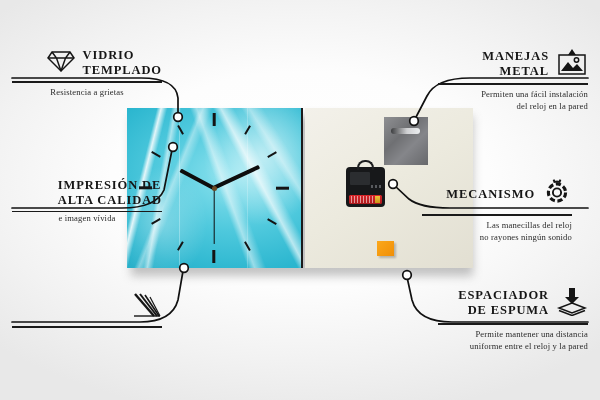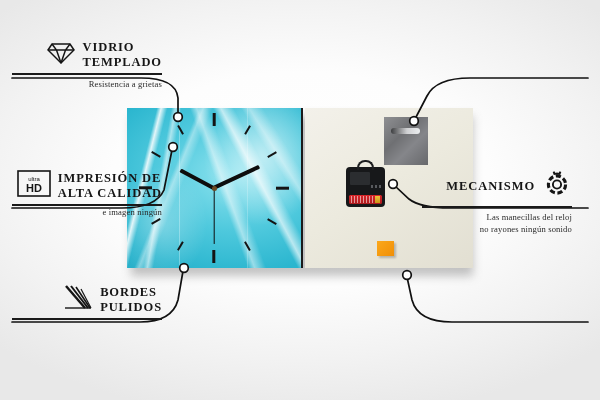--- a/index.html
+++ b/index.html
@@ -9,21 +9,21 @@
     background:
       radial-gradient(ellipse 70% 60% at 50% 45%, #ffffff 0%, #fdfdfd 45%, #f2f2f2 75%, #e8e8e8 100%);
     position:relative;
   }
   #stage { position:absolute; inset:0; }
 
   
   .wires { position:absolute; inset:0; width:600px; height:400px; pointer-events:none; }
 
   
-  .feat { position:absolute; }
+  .feat { position:absolute;margin-top:8px; }
   .feat .head { display:flex; align-items:center; gap:7px; }
   .feat.left .head { justify-content:flex-end; flex-direction:row; }
   .feat .ttl {
     font-family:"Liberation Serif", serif;
     font-weight:700;
     font-size:12.5px;
     letter-spacing:0.9px;
     color:#161616;
     line-height:1.18;
     text-transform:uppercase;
@@ -33,21 +33,21 @@
   .feat .rule { height:1.6px; background:#1a1a1a; margin-top:3px; }
   .feat .sub {
     font-family:"Liberation Serif", serif;
     font-size:8.6px;
     color:#2a2a2a;
     line-height:1.42;
     margin-top:3px;
     letter-spacing:0.15px;
   }
   .feat.right .sub { text-align:right; }
-  .feat.left .sub { text-align:right; }
+  .feat.left .sub { text-align:center; }
   .ico { flex:0 0 auto; display:block; }
 
   
   #panelWrap { position:absolute; left:127px; top:108px; width:346px; height:164px; }
   .shadow {
     position:absolute; left:4px; top:8px; width:342px; height:160px;
     background:rgba(60,60,60,0.30);
     filter:blur(5px);
   }
   #front {
@@ -202,68 +202,94 @@
         <div class="ttl">VIDRIO</div>
         <div class="ttl">TEMPLADO</div>
       </div>
     </div>
     <div class="rule" style="width:150px;"></div>
     <div class="sub">Resistencia a grietas</div>
   </div>
 
   <div class="feat left" style="left:12px; top:170px; width:150px;">
     <div class="head">
-      <span class="ico">
-        <svg width="34" height="27" viewBox="0 0 34 27">
-          <rect x="1" y="1" width="32" height="25" fill="none" stroke="#151515" stroke-width="1.6"></rect>
-          <text x="17" y="11" text-anchor="middle" font-family="Liberation Sans, sans-serif" font-size="6" fill="#151515">ultra</text>
-          <text x="17" y="22" text-anchor="middle" font-family="Liberation Sans, sans-serif" font-size="11" font-weight="bold" fill="#151515">HD</text>
-        </svg>
-      </span>
       <div>
         <div class="ttl">IMPRESIÓN DE</div>
         <div class="ttl">ALTA CALIDAD</div>
       </div>
     </div>
     <div class="rule" style="width:150px;"></div>
-    <div class="sub" style="margin-top:0;">e imagen ningún</div>
+    <div class="sub" style="margin-top:0;">e imagen vívida</div>
   </div>
 
   <div class="feat left" style="left:12px; top:284px; width:150px;">
     <div class="head">
       <span class="ico">
         <svg width="30" height="27" viewBox="0 0 30 27" stroke="#151515" fill="none">
           <path d="M3 2 L22 24" stroke-width="2.4"></path>
           <path d="M8 2 L25 24" stroke-width="2"></path>
           <path d="M13 3 L27 24" stroke-width="1.6"></path>
           <path d="M18 5 L28 24" stroke-width="1.2"></path>
           <path d="M2 24 H28" stroke-width="1.4"></path>
         </svg>
       </span>
-      <div>
-        <div class="ttl">BORDES</div>
-        <div class="ttl">PULIDOS</div>
-      </div>
     </div>
     <div class="rule" style="width:150px;"></div>
   </div>
 
+  <div class="feat right" style="left:438px; top:40px; width:150px;">
+    <div class="head" style="justify-content:flex-end;">
+      <div>
+        <div class="ttl">MANEJAS</div>
+        <div class="ttl">METAL</div>
+      </div>
+      <span class="ico">
+        <svg width="32" height="28" viewBox="0 0 32 28" fill="none" stroke="#151515" stroke-width="1.5">
+          <rect x="3" y="7" width="26" height="19"></rect>
+          <path d="M16 1 L12 7 H20 Z" fill="#151515" stroke="none"></path>
+          <path d="M5 23 L12 14 L17 20 L21 16 L27 23 Z" fill="#151515" stroke="none"></path>
+          <circle cx="20.5" cy="12" r="2.2"></circle>
+        </svg>
+      </span>
+    </div>
+    <div class="rule" style="width:150px; margin-left:auto;"></div>
+    <div class="sub">Permiten una fácil instalación</div>
+    <div class="sub" style="margin-top:0;">del reloj en la pared</div>
+  </div>
 
   <div class="feat right" style="left:422px; top:170px; width:150px;">
     <div class="head" style="justify-content:flex-end;">
       <div>
         <div class="ttl">MECANISMO</div>
       </div>
       <span class="ico">
         <svg width="30" height="29" viewBox="0 0 30 29" fill="none" stroke="#151515" stroke-width="1.9">
           <path d="M15 3.5 L17.6 3.9 L18.4 1.6 M15 3.5 L12.4 3.9 L11.6 1.6"></path>
           <circle cx="15" cy="14.5" r="8.6" stroke-dasharray="5.2 2.6" stroke-width="3.1"></circle>
           <circle cx="15" cy="14.5" r="4.1" stroke-width="1.9"></circle>
         </svg>
       </span>
     </div>
     <div class="rule" style="width:150px; margin-left:auto;"></div>
     <div class="sub">Las manecillas del reloj</div>
     <div class="sub" style="margin-top:0;">no rayones ningún sonido</div>
   </div>
 
+  <div class="feat right" style="left:438px; top:278px; width:150px;">
+    <div class="head" style="justify-content:flex-end;">
+      <div>
+        <div class="ttl">ESPACIADOR</div>
+        <div class="ttl">DE ESPUMA</div>
+      </div>
+      <span class="ico">
+        <svg width="32" height="30" viewBox="0 0 32 30" fill="none" stroke="#151515" stroke-width="1.5">
+          <path d="M13 2 H19 V11 H23 L16 18 L9 11 H13 Z" fill="#151515" stroke="none"></path>
+          <path d="M16 17 L29 22 L16 27 L3 22 Z"></path>
+          <path d="M3 24.5 L16 29.5 L29 24.5"></path>
+        </svg>
+      </span>
+    </div>
+    <div class="rule" style="width:150px; margin-left:auto;"></div>
+    <div class="sub">Permite mantener una distancia</div>
+    <div class="sub" style="margin-top:0;">uniforme entre el reloj y la pared</div>
+  </div>
 
 </div>
 
 </body></html>

